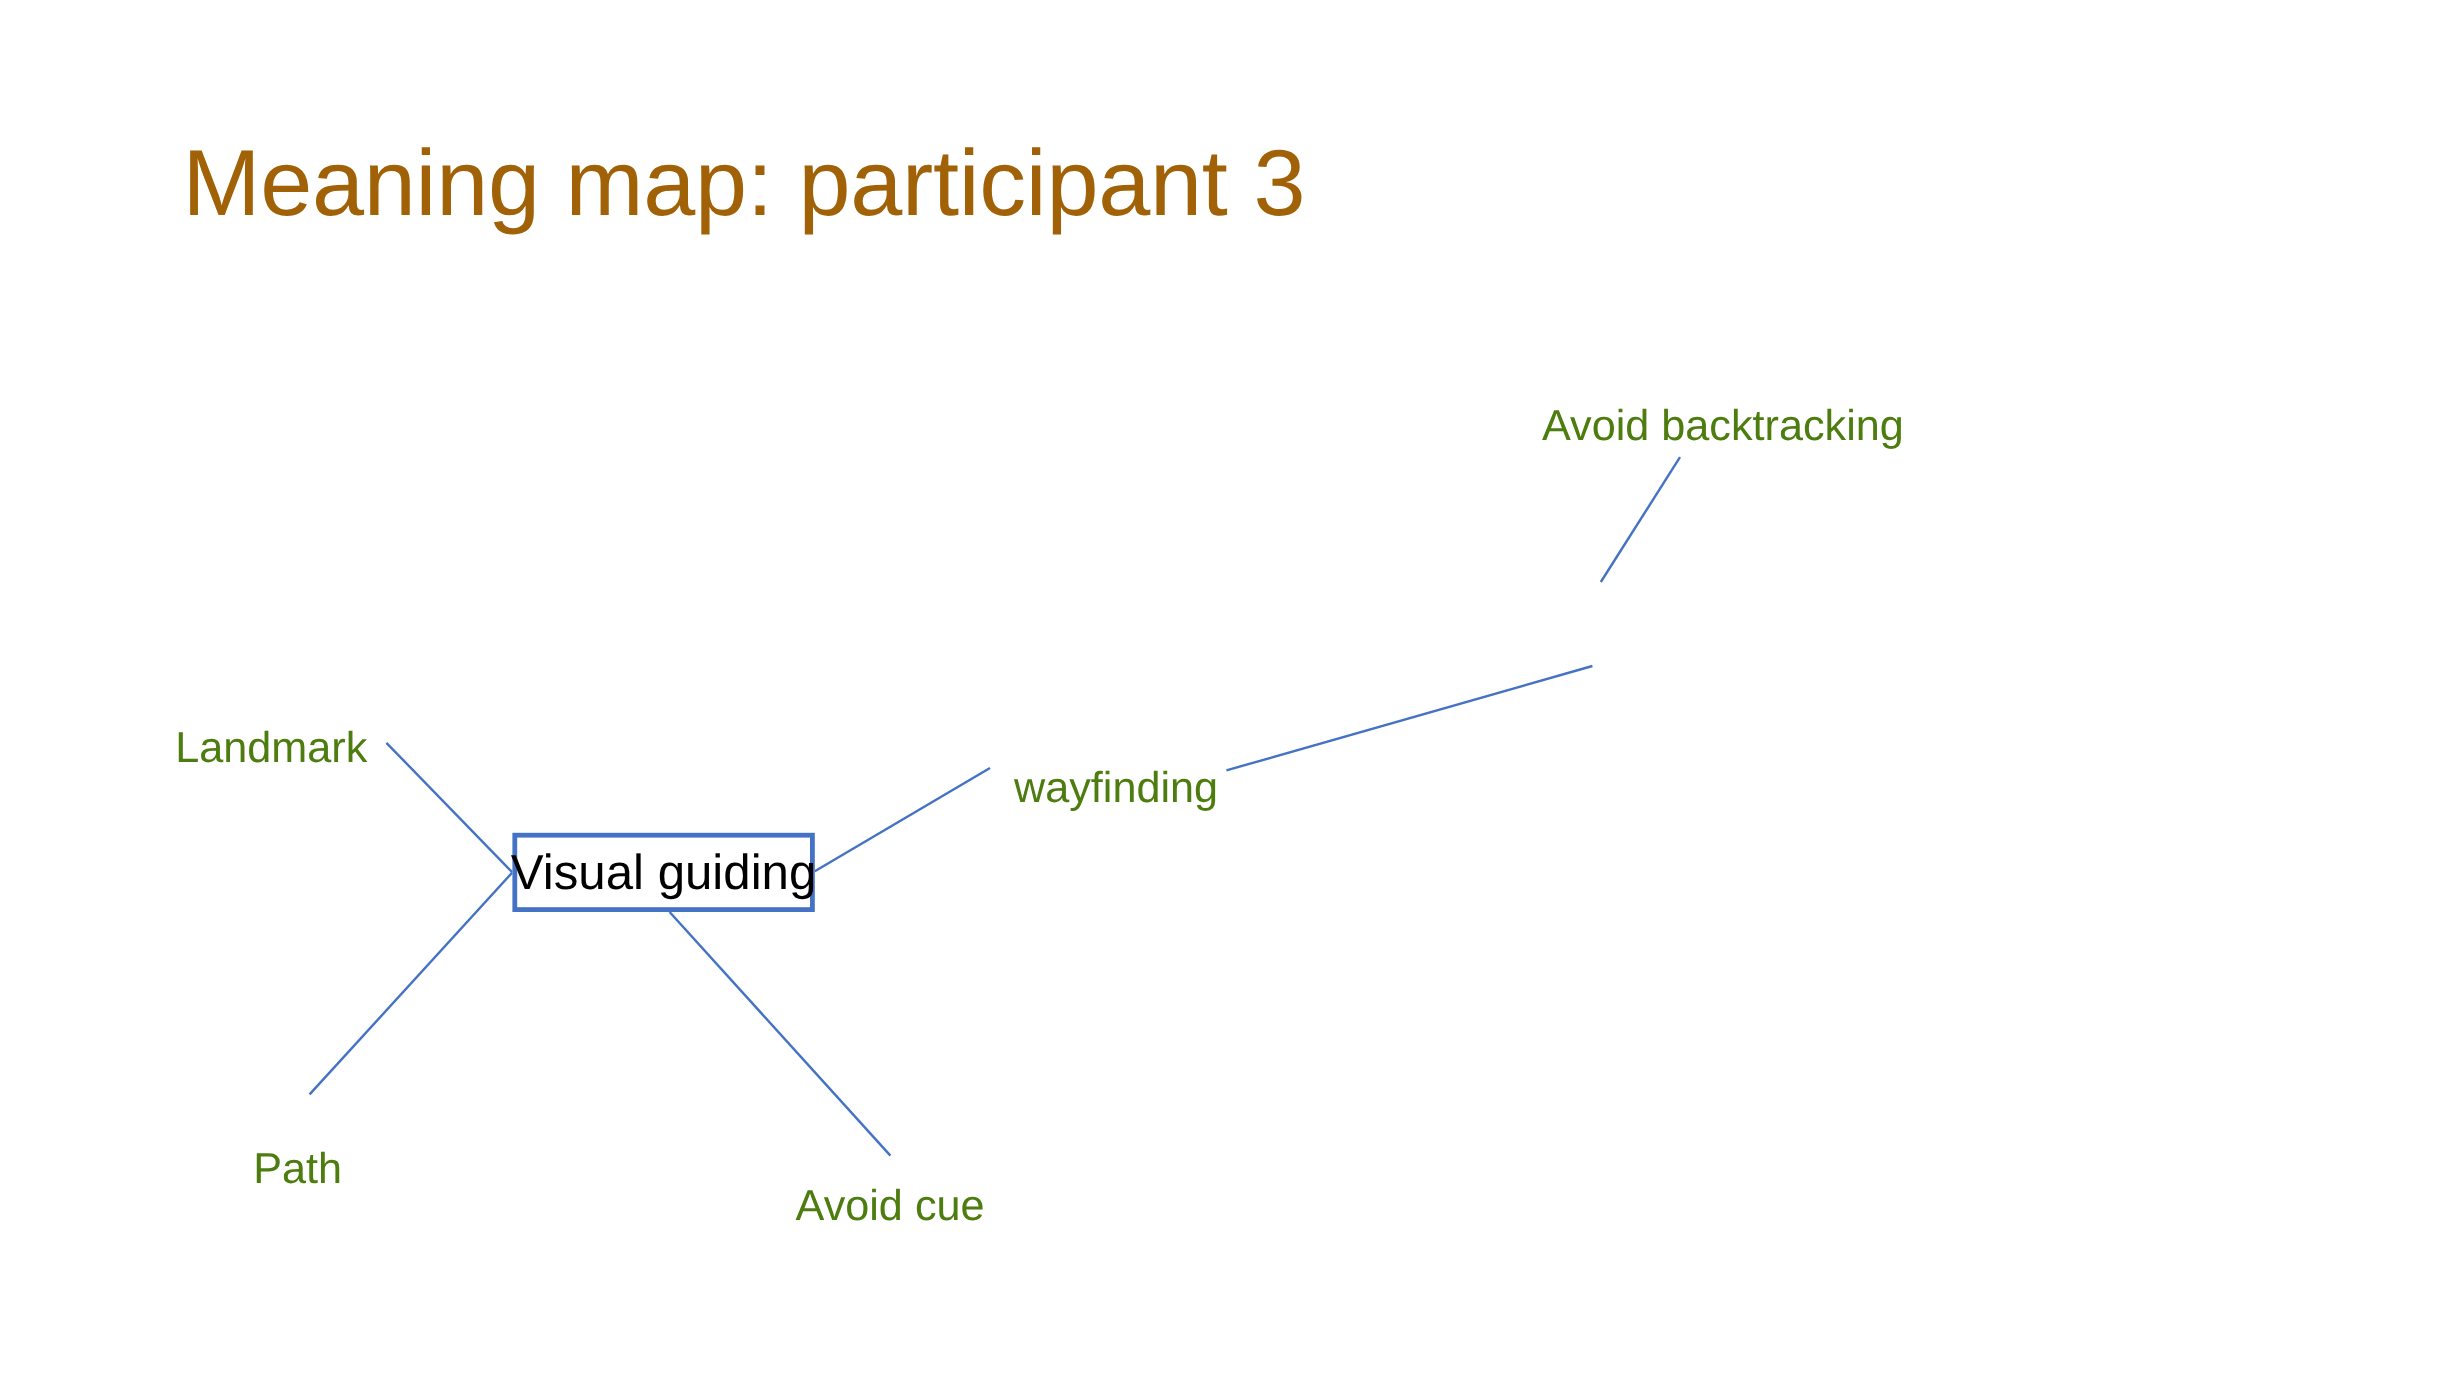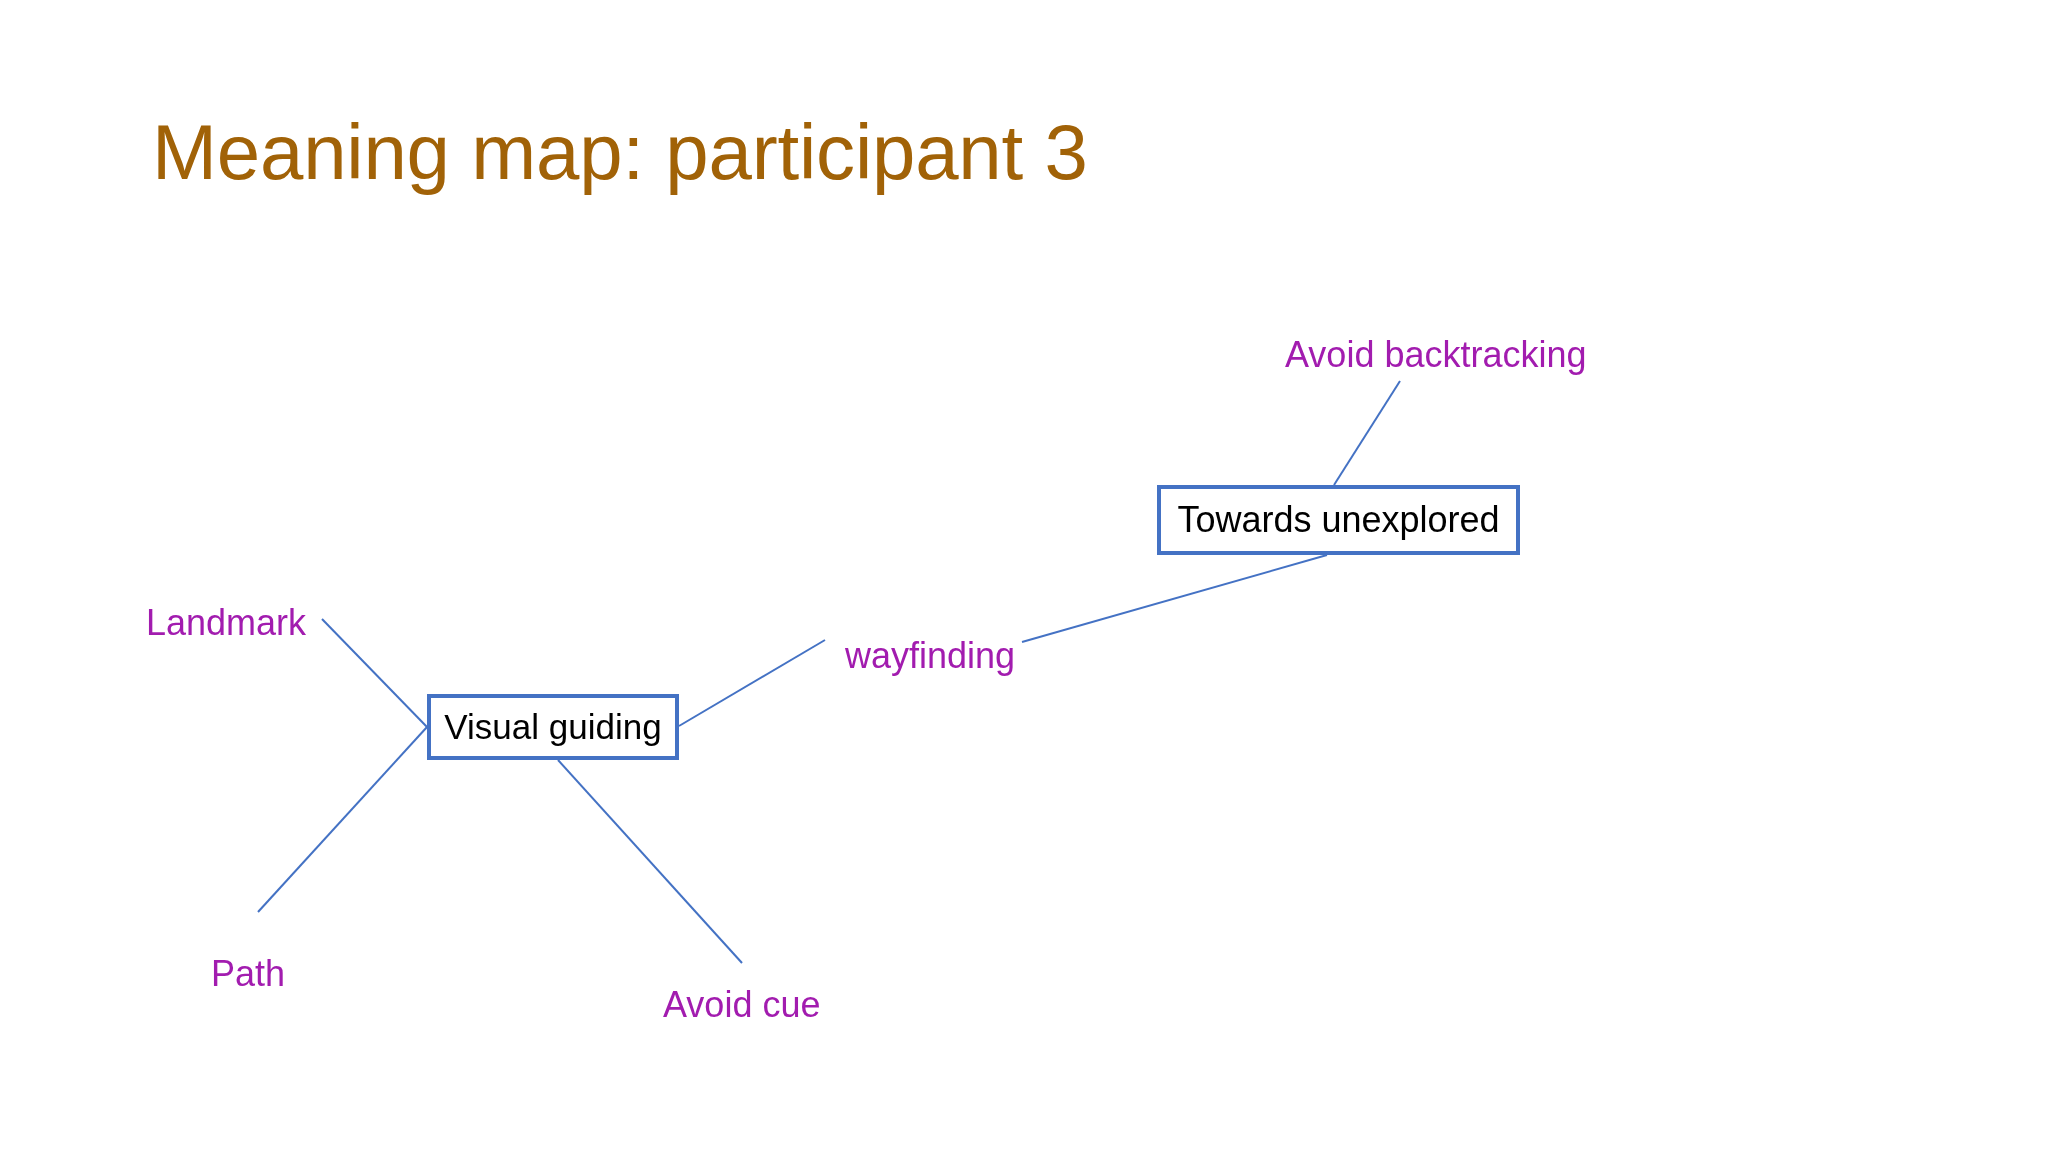--- a/index.html
+++ b/index.html
@@ -54,38 +54,38 @@
     color: #000000;
     white-space: nowrap;
   }
   #node-visual-guiding {
     left: 427px;
     top: 694px;
     width: 252px;
     height: 66px;
   }
   #node-visual-guiding .node-label {
-    font-size: 35px;
+    font-size: 41px;
   }
   #node-towards-unexplored {
     left: 1157px;
     top: 485px;
     width: 363px;
     height: 70px;
   }
   #node-towards-unexplored .node-label {
     font-size: 36px;
   }
   .leaf-label {
     position: absolute;
     font-family: "Liberation Sans", sans-serif;
     font-weight: 400;
     font-size: 36px;
     line-height: 1;
-    color: #a21caf;
+    color: #4d7c0f;
     white-space: nowrap;
   }
   #leaf-landmark   { left: 146px;  top: 605px; text-align: center; }
   #leaf-path       { left: 211px;  top: 956px; }
   #leaf-visual-cue { left: 663px;  top: 987px; }
   #leaf-wayfinding { left: 845px;  top: 626px; margin-top: 12px; }
   #leaf-avoid-backtracking { left: 1285px; top: 337px; }
 </style>
 </head>
 <body>
@@ -100,23 +100,20 @@
     <line x1="558" y1="760" x2="742" y2="963" stroke="#4472C4" stroke-width="2"></line>
     <line x1="679" y1="726" x2="825" y2="640" stroke="#4472C4" stroke-width="2"></line>
     <line x1="1022" y1="642" x2="1327" y2="555" stroke="#4472C4" stroke-width="2"></line>
     <line x1="1334" y1="485" x2="1400" y2="381" stroke="#4472C4" stroke-width="2"></line>
   </svg>
 
   <div class="node-box" id="node-visual-guiding">
     <span class="node-label">Visual guiding</span>
   </div>
 
-  <div class="node-box" id="node-towards-unexplored">
-    <span class="node-label">Towards unexplored</span>
-  </div>
 
   <div class="leaf-label" id="leaf-landmark">Landmark</div>
 
   <div class="leaf-label" id="leaf-path">Path</div>
 
   <div class="leaf-label" id="leaf-visual-cue">Avoid cue</div>
 
   <div class="leaf-label" id="leaf-wayfinding">wayfinding</div>
 
   <div class="leaf-label" id="leaf-avoid-backtracking">Avoid backtracking</div>

